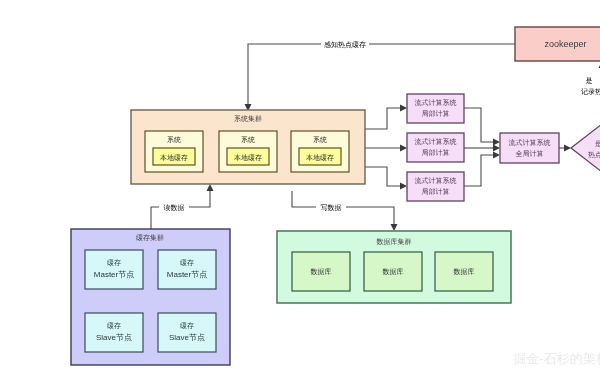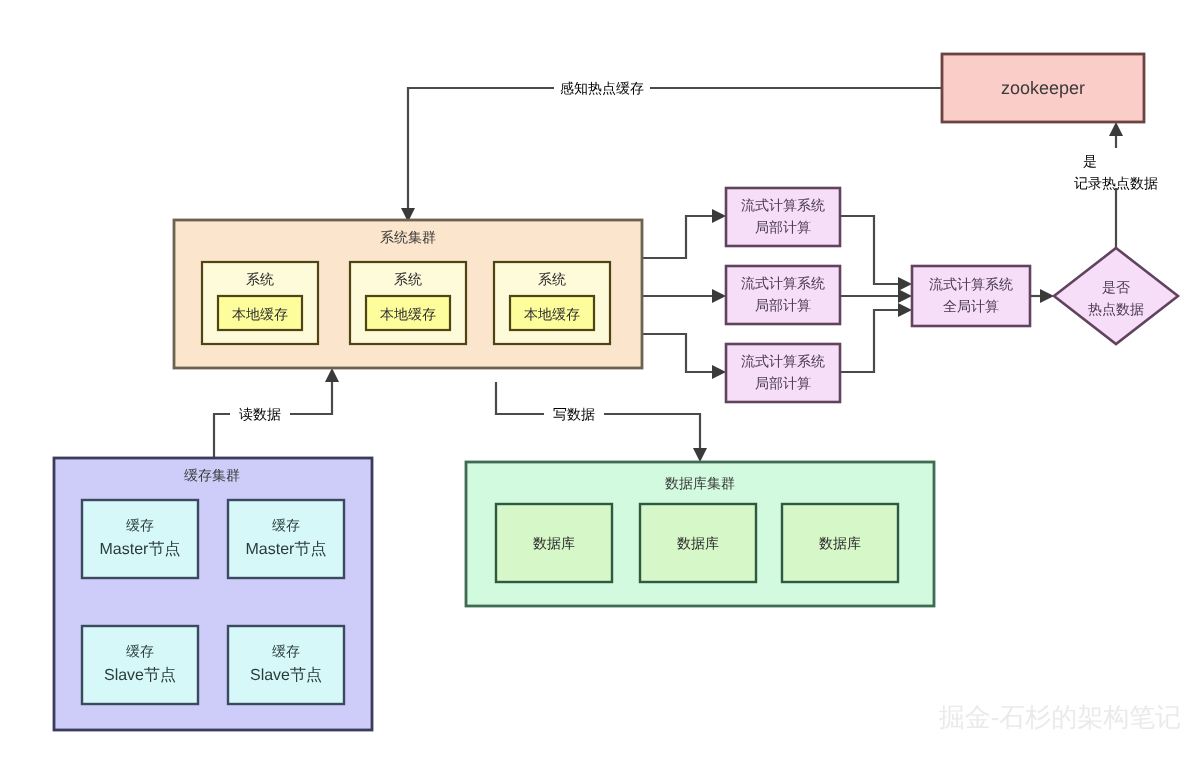--- a/index.html
+++ b/index.html
@@ -1,17 +1,17 @@
 <!DOCTYPE html>
 <html><head>
 <meta charset="utf-8">
 <style>
   html,body{margin:0;padding:0;background:#ffffff;}
   body{width:600px;height:383px;overflow:hidden;font-family:"Liberation Sans",sans-serif;}
-  #stage{position:relative;width:516px;height:383px;background:#fff;}
+  #stage{position:relative;width:516px;height:383px;background:#fff;margin-left:44px;}
   svg#diagram{position:absolute;left:0;top:0;}
   text{font-family:"Liberation Sans",sans-serif;text-anchor:middle;}
   .t7{font-size:7px;}
   .t8{font-size:8px;}
   .t9{font-size:9px;}
   .ln{stroke:#4a4a4a;stroke-width:1.1;fill:none;}
 </style>
 </head>
 <body>
 

